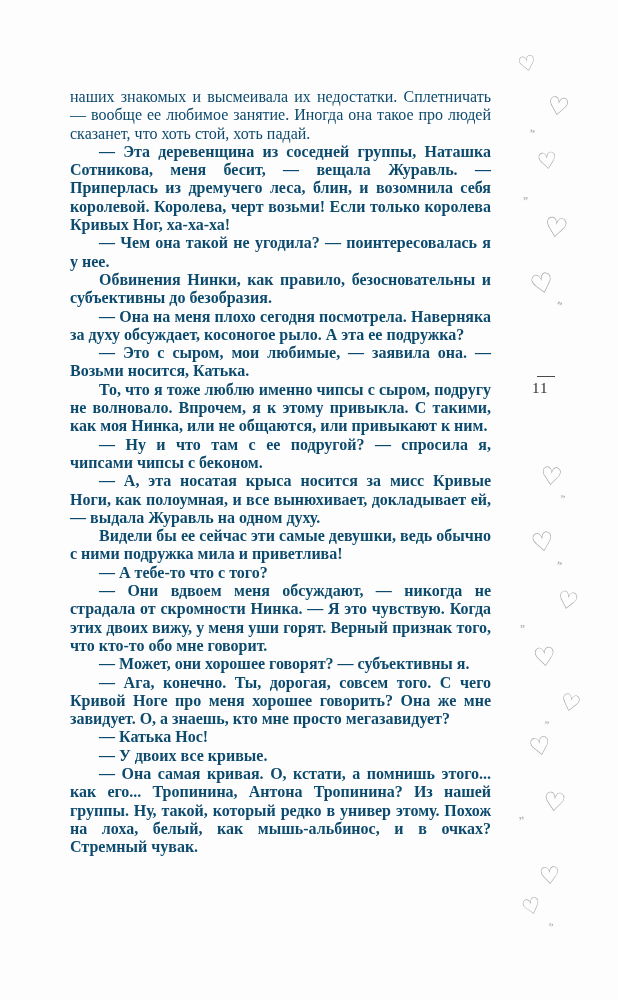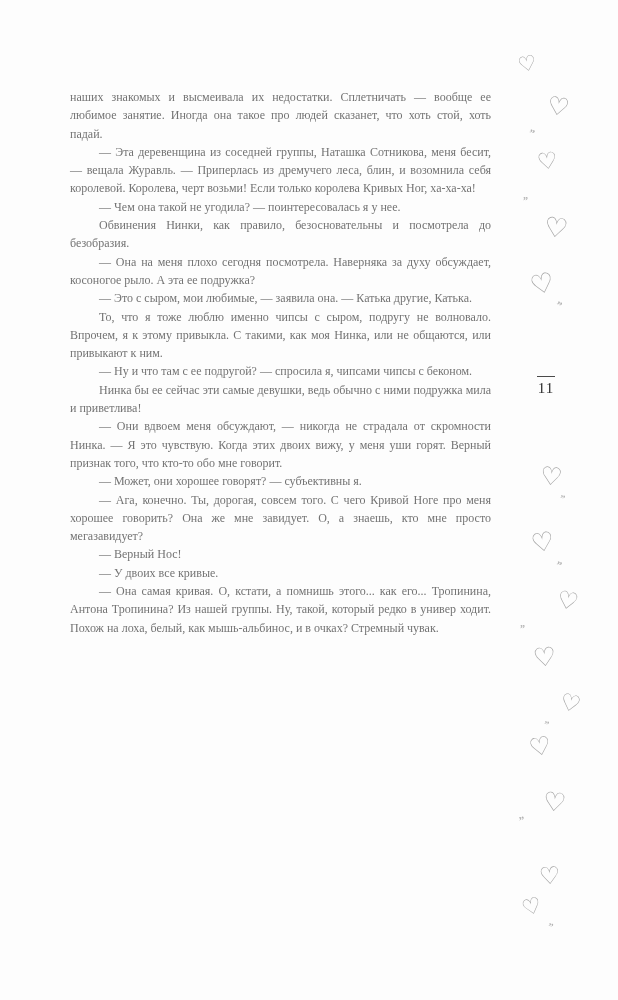--- a/index.html
+++ b/index.html
@@ -10,32 +10,31 @@
     background: #fdfdfd;
     overflow: hidden;
     font-family: "Liberation Serif", serif;
   }
   .text-block {
     position: absolute;
     left: 70px;
     top: 88px;
     width: 421px;
     text-align: justify;
-    font-size: 12px;
+    font-size: 16px;
     line-height: 18.3px;
-    color: #737373;
+    color: #0c4a6e;
   }
   .para { margin: 0; padding: 0; }
-  .para.indent { text-indent: 29px; }
+  .para.indent { text-indent: 29px; font-weight: bold; }
   .page-number-block {
     position: absolute;
     left: 532px;
     top: 376px;
     width: 28px;
-    text-align: center;
     color: #2e2e2e;
     font-size: 15px;
     letter-spacing: 1px;
   }
   .page-number-rule {
     width: 18px;
     border-top: 1.2px solid #4a4a4a;
     margin: 0 auto 3px auto;
   }
   .margin-decorations {
@@ -61,32 +60,34 @@
 </style>
 </head>
 <body>
 
 <div class="page">
 
   <div class="text-block">
       <p class="para">наших знакомых и высмеивала их недостатки. Сплетничать — вообще ее любимое занятие. Иногда она такое про людей сказанет, что хоть стой, хоть падай.</p>
       <p class="para indent">— Эта деревенщина из соседней группы, Наташка Сотникова, меня бесит, — вещала Журавль. — Приперлась из дремучего леса, блин, и возомнила себя королевой. Королева, черт возьми! Если только королева Кривых Ног, ха-ха-ха!</p>
       <p class="para indent">— Чем она такой не угодила? — поинтересовалась я у нее.</p>
-      <p class="para indent">Обвинения Нинки, как правило, безосновательны и посмотрела до безобразия.</p>
+      <p class="para indent">Обвинения Нинки, как правило, безосновательны и субъективны до безобразия.</p>
       <p class="para indent">— Она на меня плохо сегодня посмотрела. Наверняка за духу обсуждает, косоногое рыло. А эта ее подружка?</p>
-      <p class="para indent">— Это с сыром, мои любимые, — заявила она. — Катька другие, Катька.</p>
+      <p class="para indent">— Это с сыром, мои любимые, — заявила она. — Возьми носится, Катька.</p>
       <p class="para indent">То, что я тоже люблю именно чипсы с сыром, подругу не волновало. Впрочем, я к этому привыкла. С такими, как моя Нинка, или не общаются, или привыкают к ним.</p>
       <p class="para indent">— Ну и что там с ее подругой? — спросила я, чипсами чипсы с беконом.</p>
-      <p class="para indent">Нинка бы ее сейчас эти самые девушки, ведь обычно с ними подружка мила и приветлива!</p>
+      <p class="para indent">— А, эта носатая крыса носится за мисс Кривые Ноги, как полоумная, и все вынюхивает, докладывает ей, — выдала Журавль на одном духу.</p>
+      <p class="para indent">Видели бы ее сейчас эти самые девушки, ведь обычно с ними подружка мила и приветлива!</p>
+      <p class="para indent">— А тебе-то что с того?</p>
       <p class="para indent">— Они вдвоем меня обсуждают, — никогда не страдала от скромности Нинка. — Я это чувствую. Когда этих двоих вижу, у меня уши горят. Верный признак того, что кто-то обо мне говорит.</p>
       <p class="para indent">— Может, они хорошее говорят? — субъективны я.</p>
       <p class="para indent">— Ага, конечно. Ты, дорогая, совсем того. С чего Кривой Ноге про меня хорошее говорить? Она же мне завидует. О, а знаешь, кто мне просто мегазавидует?</p>
-      <p class="para indent">— Верный Нос!</p>
+      <p class="para indent">— Катька Нос!</p>
       <p class="para indent">— У двоих все кривые.</p>
-      <p class="para indent">— Она самая кривая. О, кстати, а помнишь этого... как его... Тропинина, Антона Тропинина? Из нашей группы. Ну, такой, который редко в универ ходит. Похож на лоха, белый, как мышь-альбинос, и в очках? Стремный чувак.</p>
+      <p class="para indent">— Она самая кривая. О, кстати, а помнишь этого... как его... Тропинина, Антона Тропинина? Из нашей группы. Ну, такой, который редко в универ этому. Похож на лоха, белый, как мышь-альбинос, и в очках? Стремный чувак.</p>
     </div>
 
   <div class="page-number-block">
     <div class="page-number-rule"></div>
     <span>11</span>
   </div>
 
   <div class="margin-decorations">
       <span class="doodle heart" style="left: 518px; top: 54px; font-size: 21px; transform: rotate(-12deg);">♡</span>
       <span class="doodle heart" style="left: 547px; top: 94px; font-size: 25px; transform: rotate(10deg);">♡</span>

